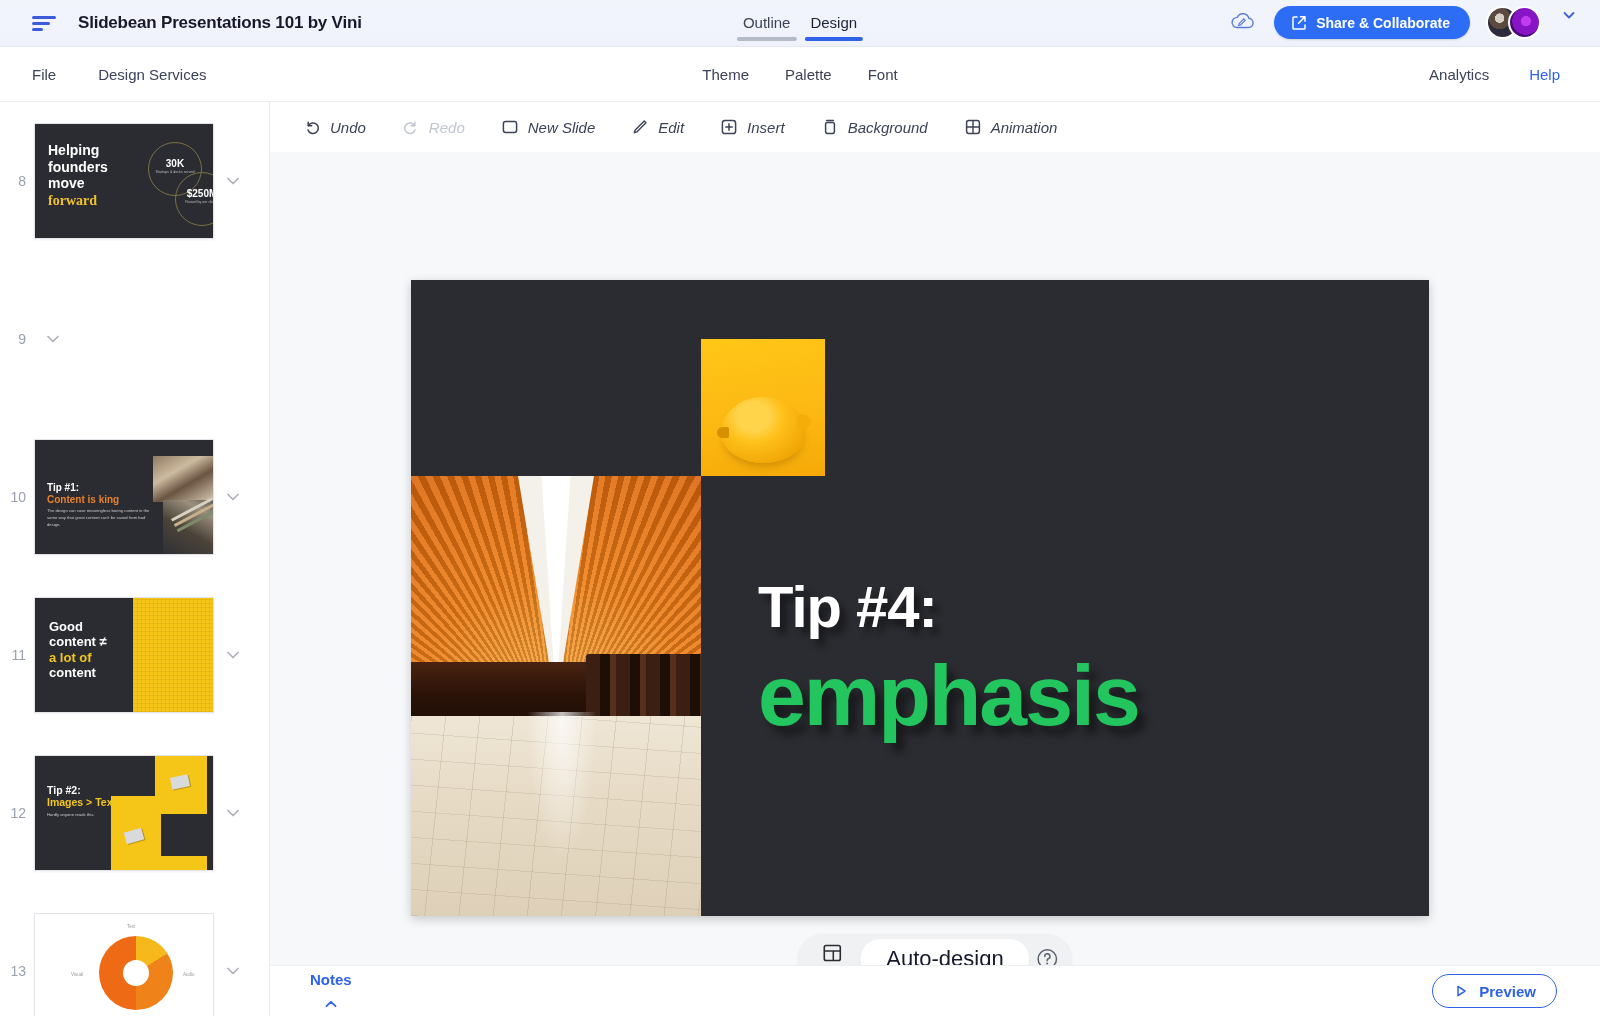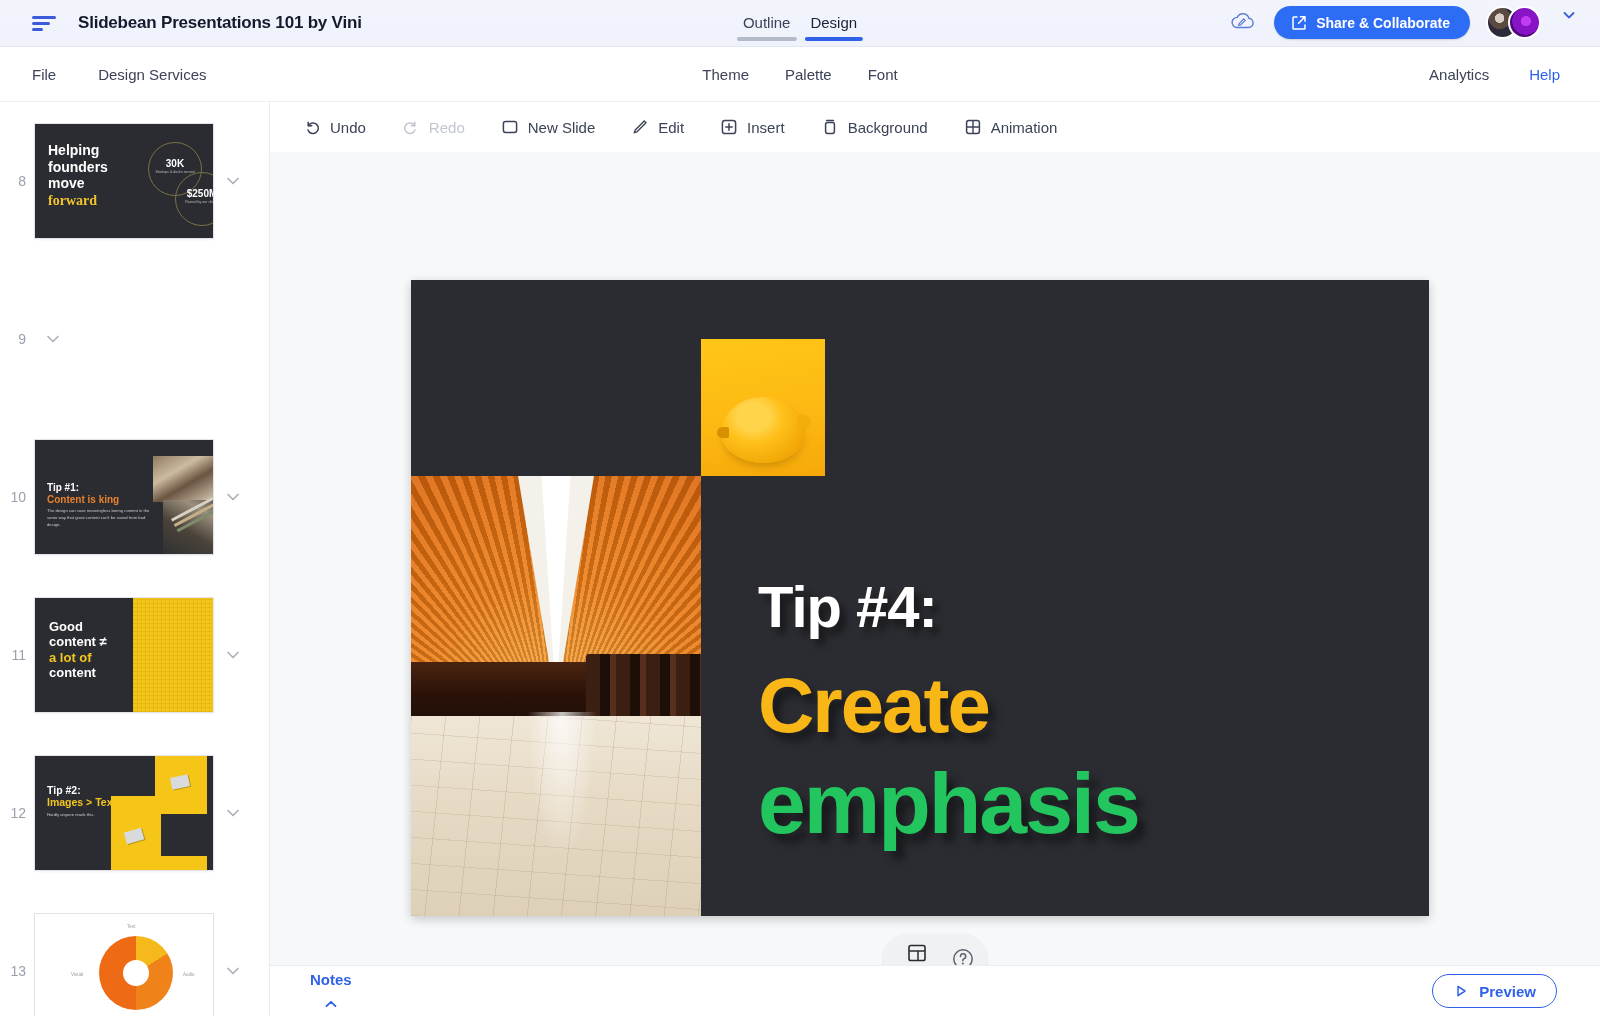--- a/index.html
+++ b/index.html
@@ -136,21 +136,21 @@
 
   
   .editor {
     position:absolute; left:270px; top:102px; width:1330px; height:914px; background:#fff;
   }
   .toolbar {
     position:absolute; left:0; top:0; width:1330px; height:50px;
     display:flex; align-items:center; gap:0; padding-left: 15px;
     background:#fff;
   }
-  .tool { display:flex; align-items:center; gap:9px; padding: 6px 18px; font-size:15px; color:#3c4257; cursor:pointer; white-space:nowrap; }
+  .tool { display:flex; align-items:center; gap:9px; padding: 6px 18px; font-size:15px; color:#3c4257; cursor:pointer; white-space:nowrap;font-style:italic; }
   .tool.disabled { color:#c2c6d0; cursor:default; }
   .tool svg { flex:0 0 auto; }
 
   
   .canvas-area {
     position:absolute; left:0; top:50px; width:1330px; height:815px;
     background:#f7f8fa;
   }
   .slide-stage {
     position:absolute; left:141px; top:128px; width:1018px; height:636px;
@@ -508,33 +508,33 @@
         <div class="tun-light"></div>
         <div class="tun-light2"></div>
         <div class="tun-dark"></div>
         <div class="tun-pillars"></div>
         <div class="tun-floor"></div>
         <div class="tun-glare"></div>
       </div>
 
       <div class="slide-text">
         <div class="st-line1">Tip #4:</div>
-        <div class="st-line2">Create</div>
         <div class="st-line3">emphasis</div>
       </div>
     </div>
 
     <div class="autodesign">
       <div class="ad-toggle">
         <svg width="22" height="22" viewBox="0 0 22 22">
           <rect x="3" y="3.5" width="16" height="15" rx="1.8" stroke="#2b2c31" stroke-width="1.6" fill="none"></rect>
           <path d="M3 9h16M12 9v9.5" stroke="#2b2c31" stroke-width="1.5"></path>
         </svg>
         <span class="ad-off">Off</span>
       </div>
+      <div class="ad-label">Auto-design</div>
       <div class="ad-help">
         <svg width="24" height="24" viewBox="0 0 24 24">
           <circle cx="12" cy="12" r="9.2" stroke="#5c6170" stroke-width="1.5" fill="none"></circle>
           <path d="M9.5 9.4a2.6 2.6 0 1 1 3.2 2.5c-.6.2-.9.7-.9 1.4v.4" stroke="#5c6170" stroke-width="1.5" fill="none" stroke-linecap="round"></path>
           <circle cx="11.9" cy="16.6" r="1" fill="#5c6170"></circle>
         </svg>
       </div>
     </div>
   </div>
 

